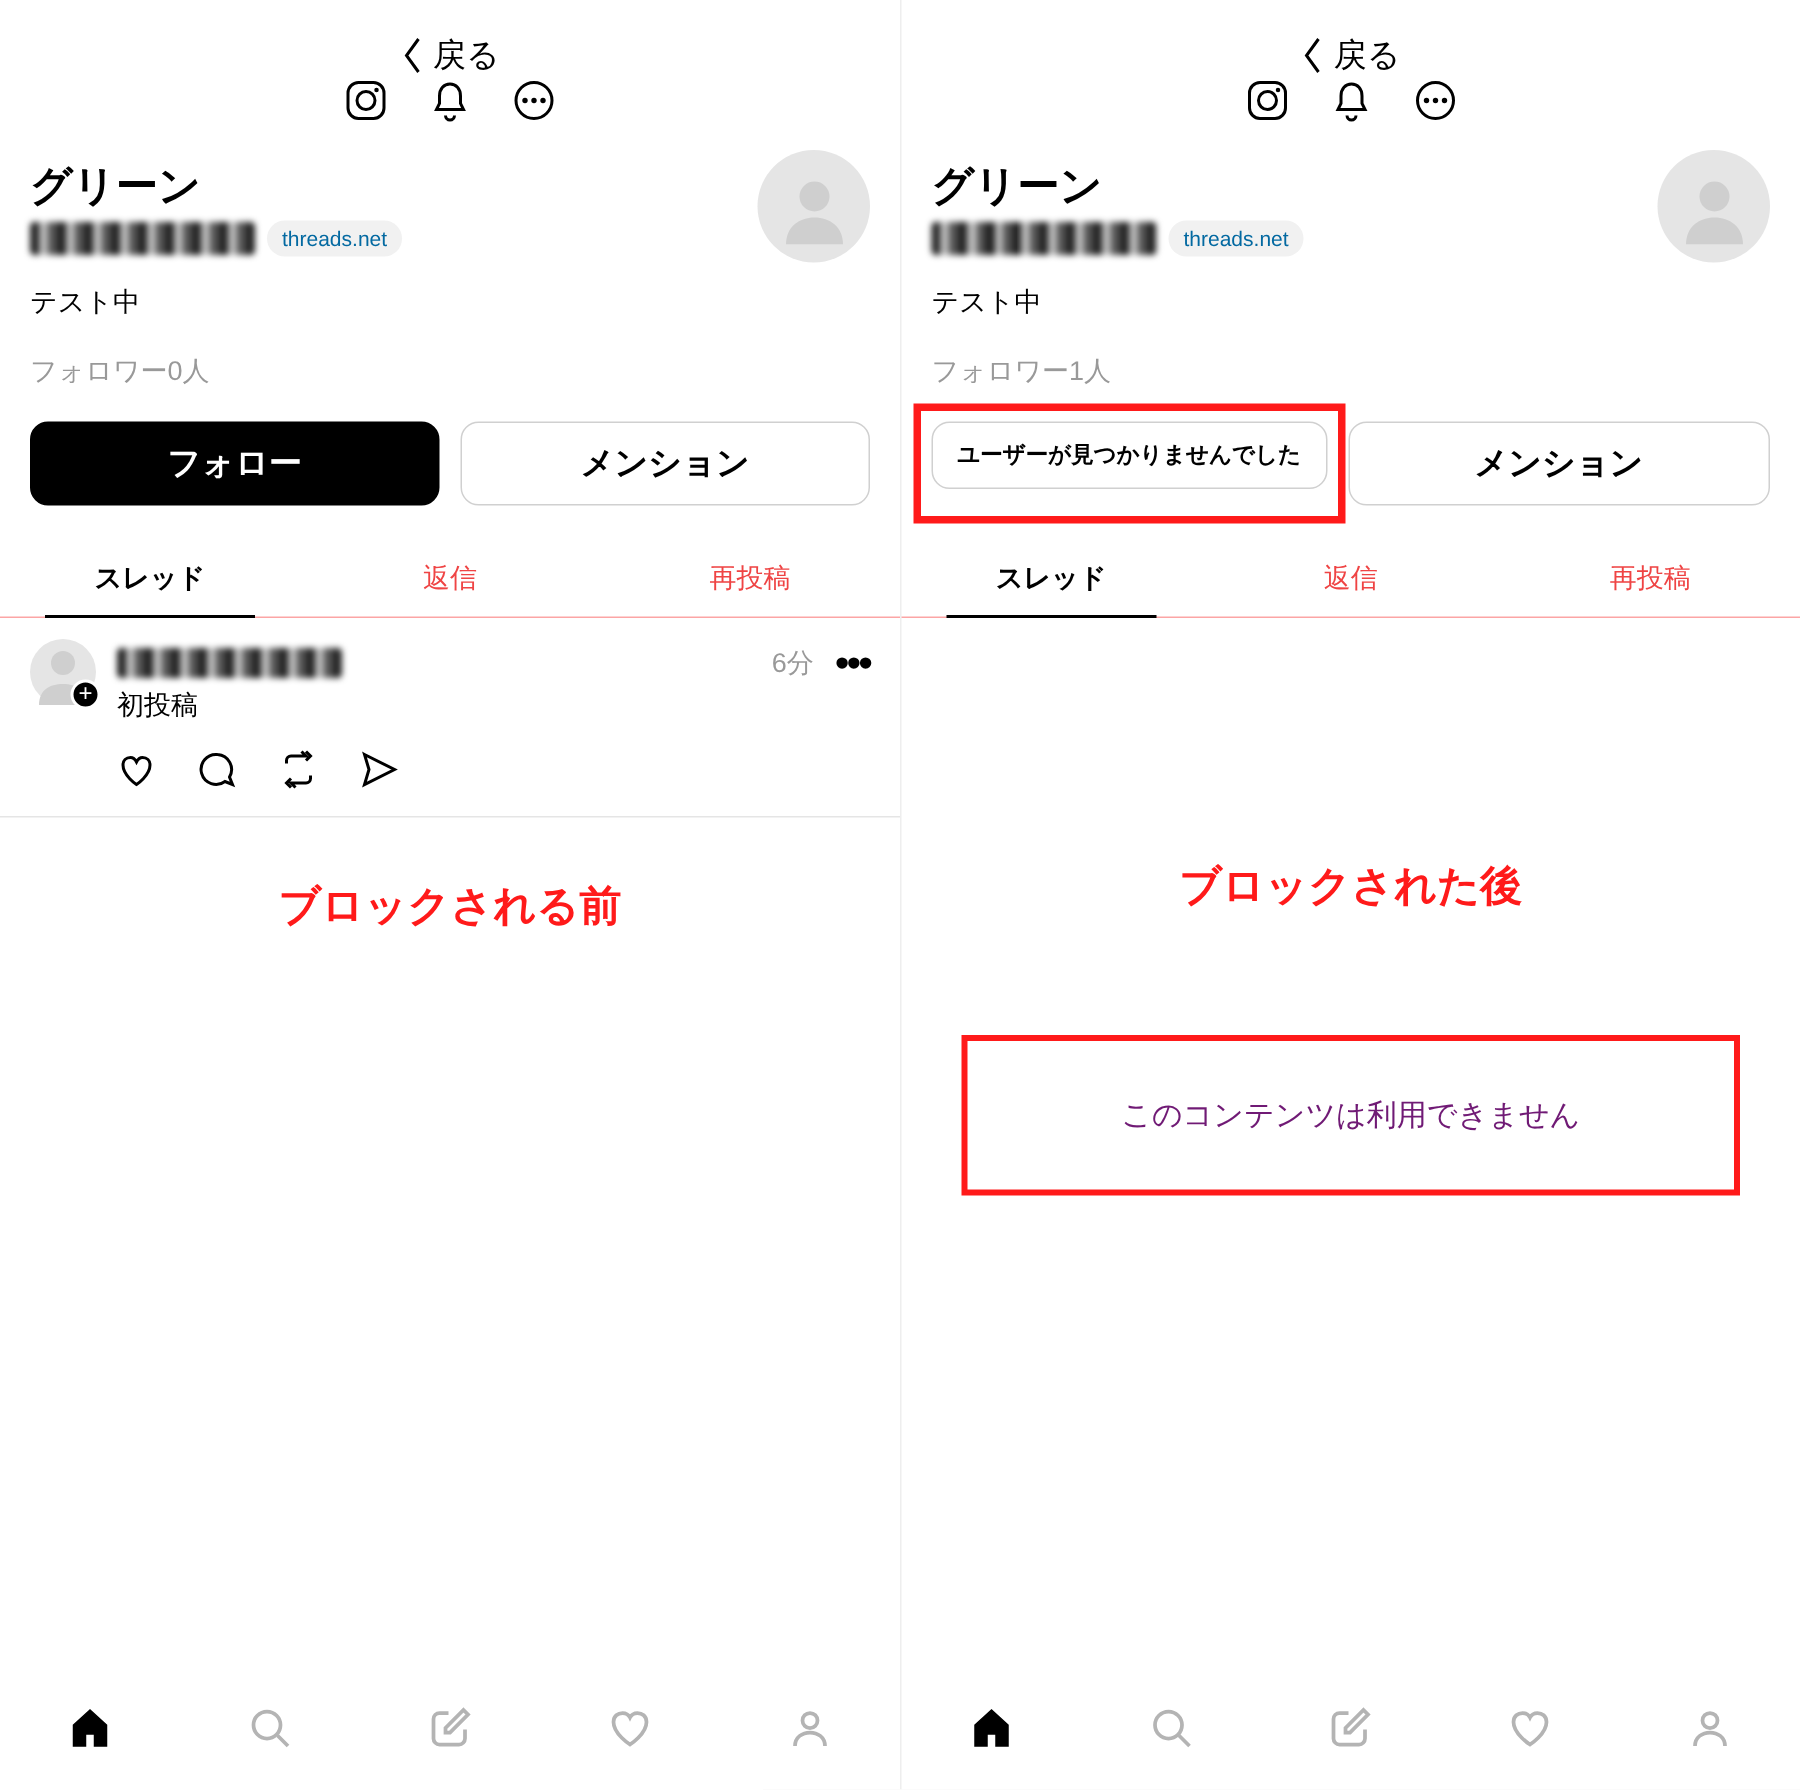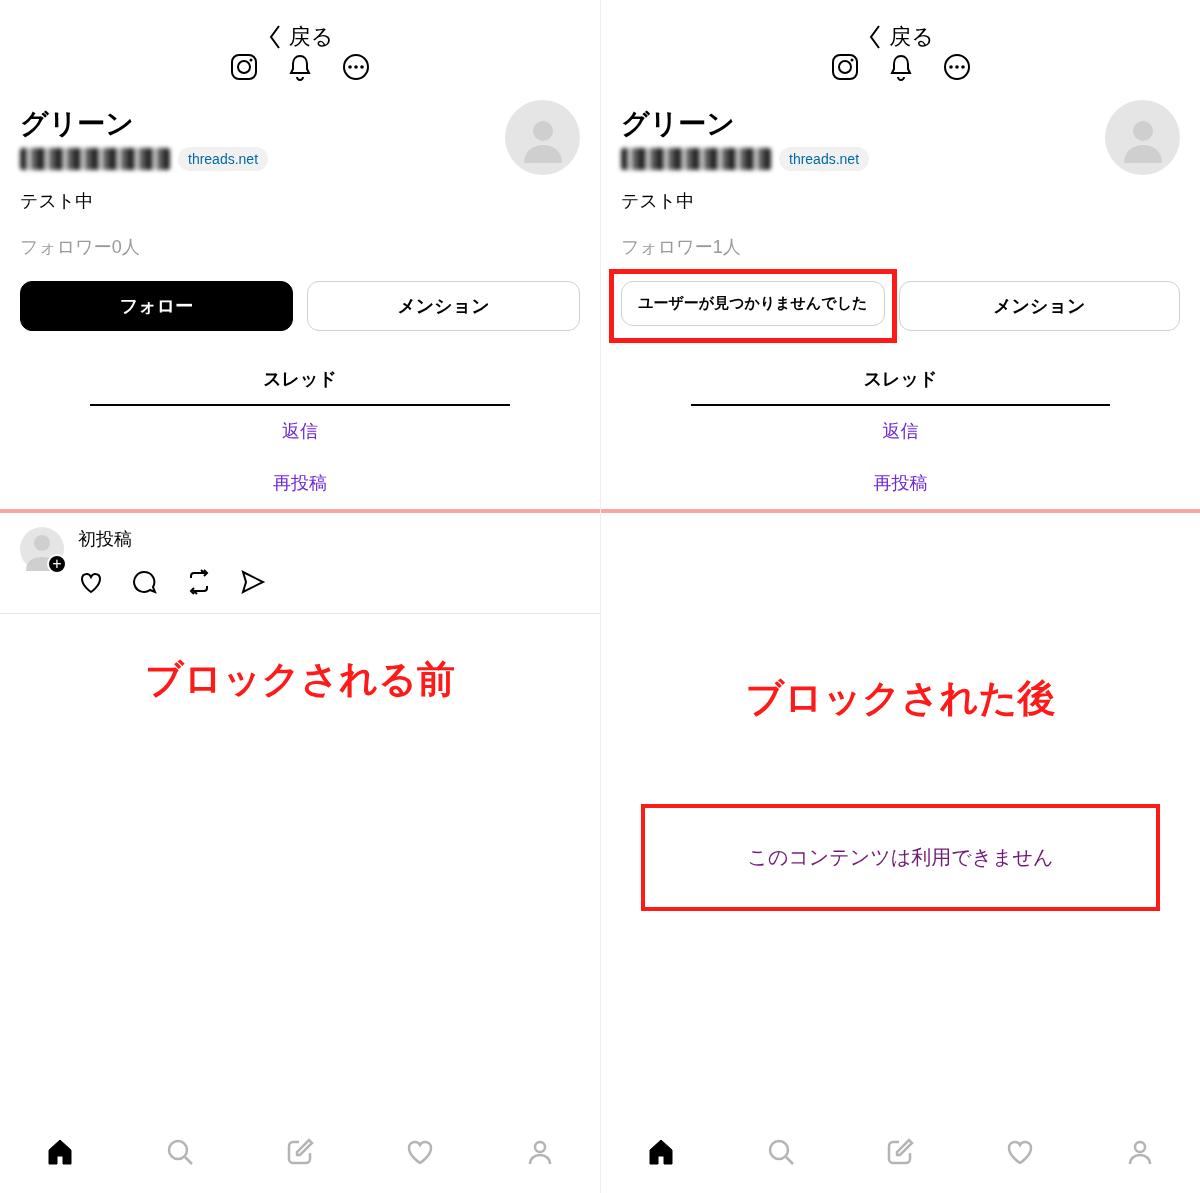--- a/index.html
+++ b/index.html
@@ -15,37 +15,37 @@
   .profile-top { display: flex; justify-content: space-between; align-items: center; }
   .name { font-size: 28px; font-weight: 700; }
   .handle-row { display: flex; align-items: center; gap: 8px; margin-top: 4px; }
   .blur { display: inline-block; width: 150px; height: 22px; background: repeating-linear-gradient(90deg,#222 0 6px,#bbb 6px 12px,#555 12px 18px); filter: blur(2px); border-radius:3px; }
   .badge { background: #f1f1f1; color: #0369a1; font-size: 14px; padding: 4px 10px; border-radius: 14px; }
   .avatar { width: 75px; height: 75px; border-radius: 50%; background: #e5e5e5; display: flex; align-items: center; justify-content: center; }
   .avatar svg { width: 50px; height: 50px; fill: #ccc; }
   .bio { font-size: 18px; margin-top: 14px; }
   .followers { font-size: 18px; color: #999; margin-top: 22px; }
   .btn-row { display: flex; gap: 14px; margin: 22px 20px 0; }
-  .btn { flex: 1; text-align: center; font-size: 18px; padding: 12px 8px; border-radius: 12px; border: 1px solid #d0d0d0; background: #fff; cursor: pointer; font-weight: 600; }
+  .btn { flex: 1; text-align: center; font-size: 22px; padding: 12px 8px; border-radius: 12px; border: 1px solid #d0d0d0; background: #fff; cursor: pointer; font-weight: 600; }
   .btn.primary { background: #000; color: #fff; border-color: #000; }
-  .tabs { display: flex; margin-top: 22px; border-bottom: 4px solid #fca5a5; flex-direction: column; }
-  .tab { flex: 1; text-align: center; padding: 14px 0; font-size: 18px; color: #6d28d9; cursor: pointer; position: relative; }
+  .tabs { display: flex; margin-top: 22px; border-bottom: 1px solid #fca5a5; }
+  .tab { flex: 1; text-align: center; padding: 14px 0; font-size: 18px; color: #ef4444; cursor: pointer; position: relative; }
   .tab.active { color: #000; font-weight: 700; }
   .tab.active::after { content:""; position:absolute; left:15%; right:15%; bottom:-1px; height:2px; background:#000; }
   .post { padding: 14px 20px 18px; display: flex; border-bottom: 1px solid #e5e5e5; }
   .post-avatar { width: 44px; height: 44px; border-radius: 50%; background: #e5e5e5; display: flex; align-items: center; justify-content: center; position: relative; flex-shrink:0; }
   .post-avatar .plus { position: absolute; right: -3px; bottom: -3px; width: 20px; height: 20px; background: #000; border-radius: 50%; border: 2px solid #fff; color: #fff; display: flex; align-items: center; justify-content: center; font-size: 16px; line-height: 1; }
   .post-body { margin-left: 14px; flex: 1; }
   .post-top { display: flex; align-items: center; justify-content: space-between; }
   .post-top .blur { width: 150px; height: 20px; }
   .post-right { display: flex; gap: 14px; align-items: center; color: #999; font-size: 18px; }
   .post-text { font-size: 18px; margin-top: 0; }
   .actions { display: flex; gap: 28px; margin-top: 18px; }
   .actions svg { width: 26px; height: 26px; cursor: pointer; }
-  .caption { color: #ff1a1a; font-size: 38px; font-weight: 800; text-align: center; margin-top: 40px; }
+  .caption { color: #ff1a1a; font-size: 28px; font-weight: 800; text-align: center; margin-top: 40px; }
   .empty-box { margin: 80px 40px 0; border: 4px solid #ff1a1a; text-align: center; padding: 36px 10px; color: #701a75; font-size: 20px; }
   .highlight-box { position: relative; }
   .highlight-box::before { content:""; position:absolute; inset:-12px; border: 5px solid #ff1a1a; pointer-events: none; }
   .navbar { margin-top: auto; display: flex; justify-content: space-around; align-items: center; padding: 18px 0 26px; }
   .navbar svg { width: 30px; height: 30px; stroke: #b4b4b4; cursor: pointer; }
   .navbar svg.active { stroke: #000; fill: #000; }
   .more-dots { font-size: 28px; letter-spacing: -2px; cursor: pointer; color: #000; }
   .icon-stroke { fill:none; stroke:#000; stroke-width:2; }
 </style>
 </head>
@@ -111,20 +111,27 @@
 
   <div class="post">
     <div class="post-avatar">
       <svg viewBox="0 0 44 44">
           <circle cx="22" cy="16" r="8" fill="#cfcfcf"></circle>
           <path d="M6 44c0-10 7-14 16-14s16 4 16 14z" fill="#cfcfcf"></path>
         </svg>
       <div class="plus">+</div>
     </div>
     <div class="post-body">
+      <div class="post-top">
+        <span class="blur"></span>
+        <div class="post-right">
+          <span>6分</span>
+          <span class="more-dots">•••</span>
+        </div>
+      </div>
       <div class="post-text">初投稿</div>
       <div class="actions">
         <svg viewBox="0 0 26 26">
             <path class="icon-stroke" d="M13 23s-9-6-9-13c0-3 2-5 5-5 2 0 3 1 4 3 1-2 2-3 4-3 3 0 5 2 5 5 0 7-9 13-9 13z"></path>
           </svg>
         <svg viewBox="0 0 26 26">
             <path class="icon-stroke" d="M13 3a10 10 0 1 0 5 18l5 2-2-5a10 10 0 0 0-8-15z"></path>
           </svg>
         <svg viewBox="0 0 26 26">
             <path class="icon-stroke" d="M5 9V7a3 3 0 0 1 3-3h10l-3-3m6 16v2a3 3 0 0 1-3 3H8l3 3M18 1l3 3-3 3M8 25l-3-3 3-3"></path>

